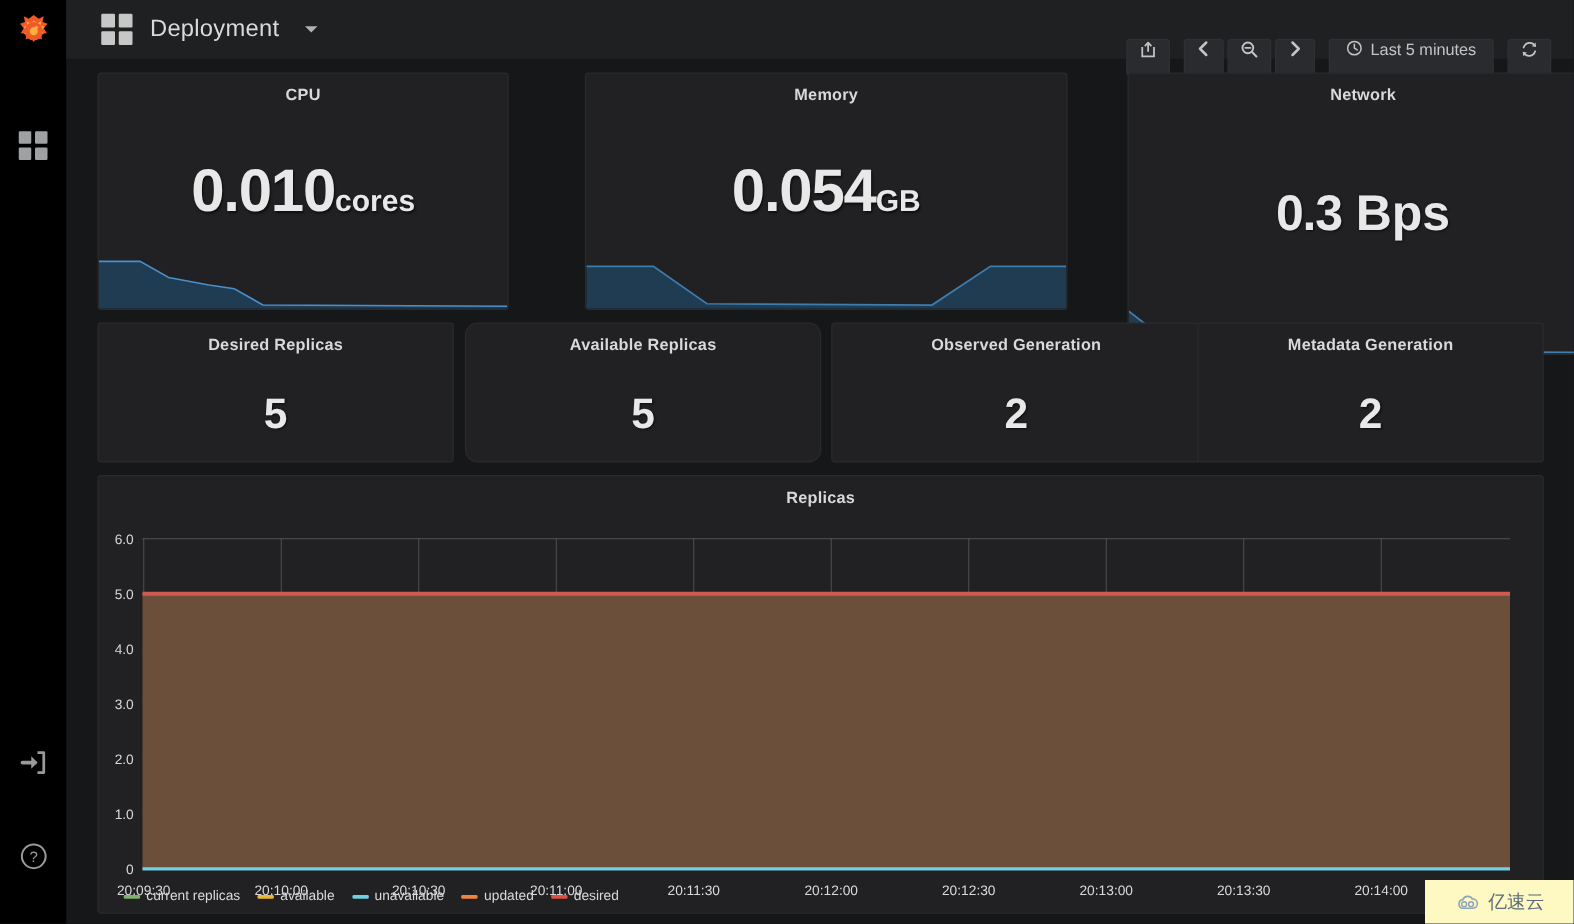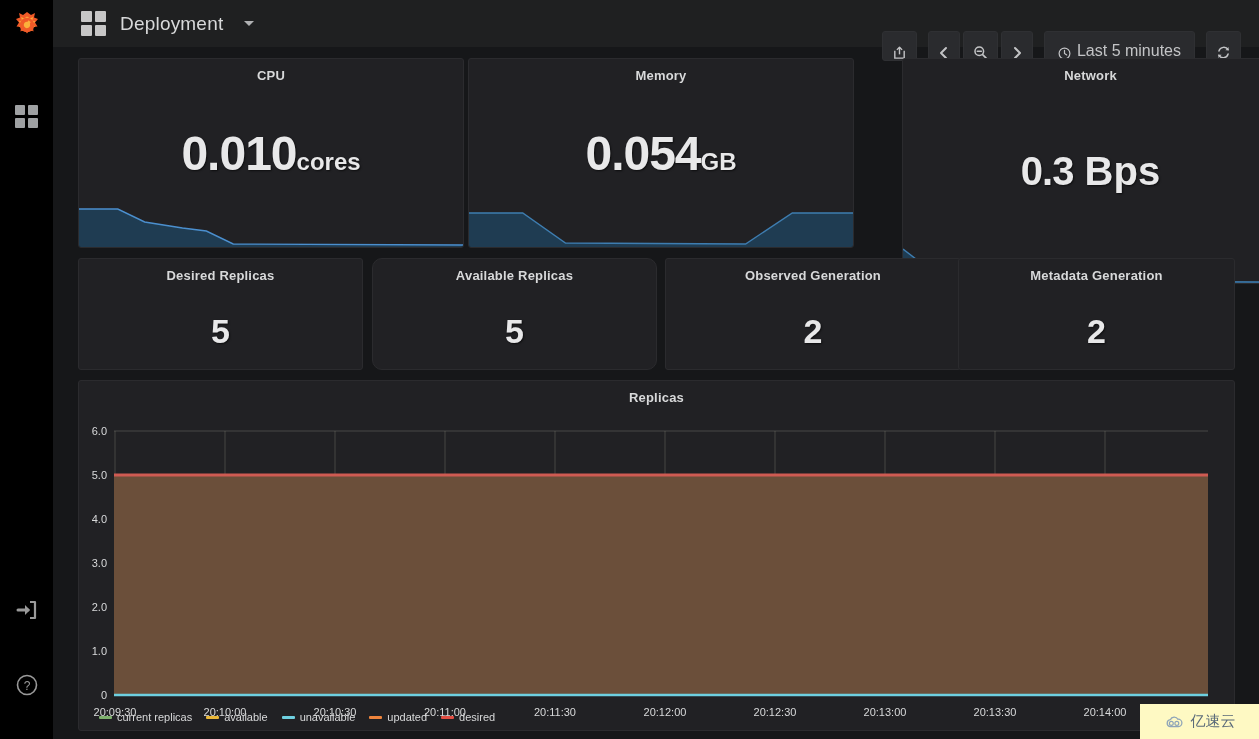--- a/index.html
+++ b/index.html
@@ -48,22 +48,22 @@
     width: 0; height: 0; margin-left: 7px; display: inline-block;
     border-left: 5px solid transparent; border-right: 5px solid transparent;
     border-top: 5px solid #b0b1b3; vertical-align: middle;
   }
   #navbar .toolbar {
     margin-left: auto; display: flex; align-items: center; gap: 11px; padding-right: 18px;
   }
   .tbtn {
     height: 30px; min-width: 32px; padding: 0 9px;
     background: #2a2b2e; border: 1px solid #2f3033; border-radius: 3px;
-    color: #c3c4c6; font-size: 16px;
-    display: flex; align-items: flex-end; justify-content: center; gap: 6px; margin-top: 44px;
+    color: #c3c4c6; font-size: 13px;
+    display: flex; align-items: flex-start; justify-content: center; gap: 6px; margin-top: 44px;
   }
   .tgroup { display: flex; gap: 3px; }
   .trange { padding: 0 13px; }
 
   
   #content { position: absolute; left: 53px; top: 48px; width: 1206px; height: 691px; padding: 0; }
 
   .panel {
     background: #212124;
     border: 1px solid #2b2b2e;
@@ -216,21 +216,21 @@
         <path d="M3 10.8 A5.4 5.4 0 0 0 12.9 9.6" fill="none" stroke="#c3c4c6" stroke-width="1.5" stroke-linecap="round"></path>
         <path d="M13.4 2.2 L13.4 5.6 L10 5.6 z" fill="#c3c4c6"></path>
         <path d="M2.6 13.8 L2.6 10.4 L6 10.4 z" fill="#c3c4c6"></path>
       </svg>
     </div>
   </div>
 </div>
 
 <div id="content">
 
-  <div class="panel singlestat" style="left:25px; top:10px; width:386px; height:190px;">
+  <div class="panel singlestat" style="left:25px; top:10px; width:329px; height:190px;">
     <div class="panel-title">CPU</div>
     <div class="value-wrap">
       <div class="bignum" style="font-size:48px;">
         <span>0.010</span><span class="unit">cores</span>
       </div>
     </div>
     <div class="spark">
       <svg viewBox="0 0 386 46" preserveAspectRatio="none">
         <path d="M0,8 L39,8 L66,21 L104,27 L128,30 L155,43 L386,44 L386,46 L0,46 Z" fill="#1f3c52"></path>
         <path d="M0,8 L39,8 L66,21 L104,27 L128,30 L155,43 L386,44" fill="none" stroke="#4b8fce" stroke-width="1.4"></path>

